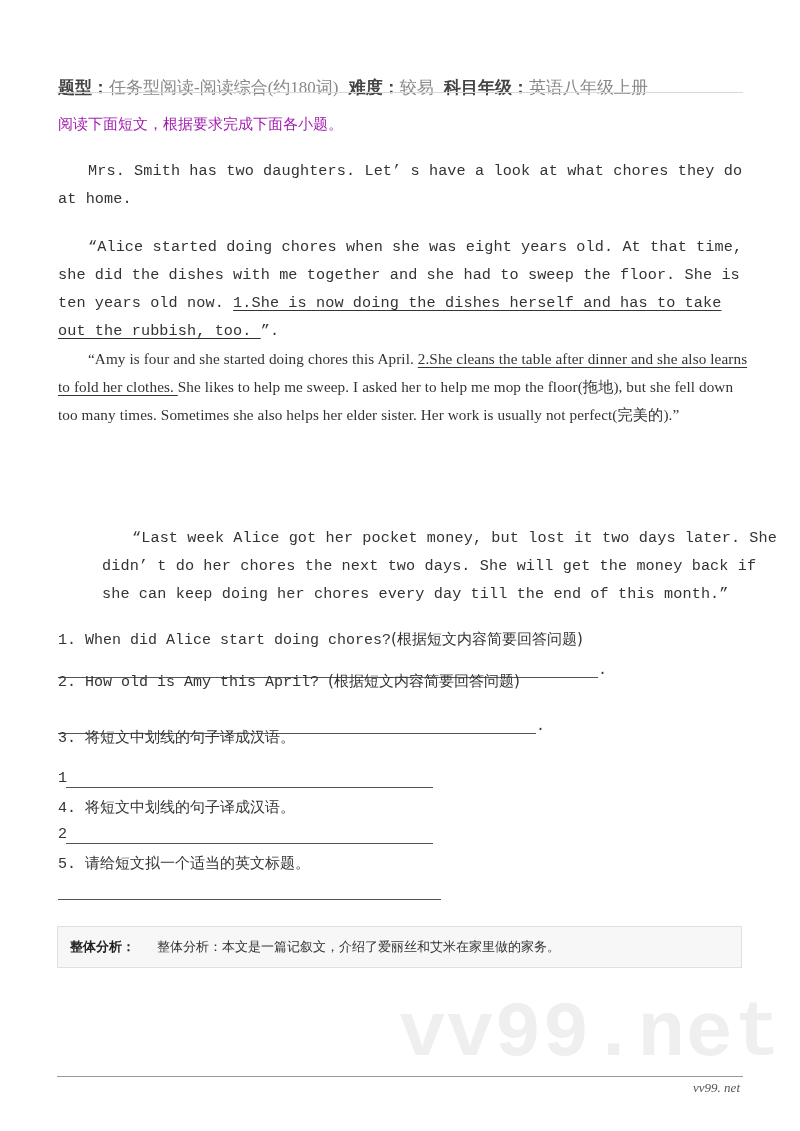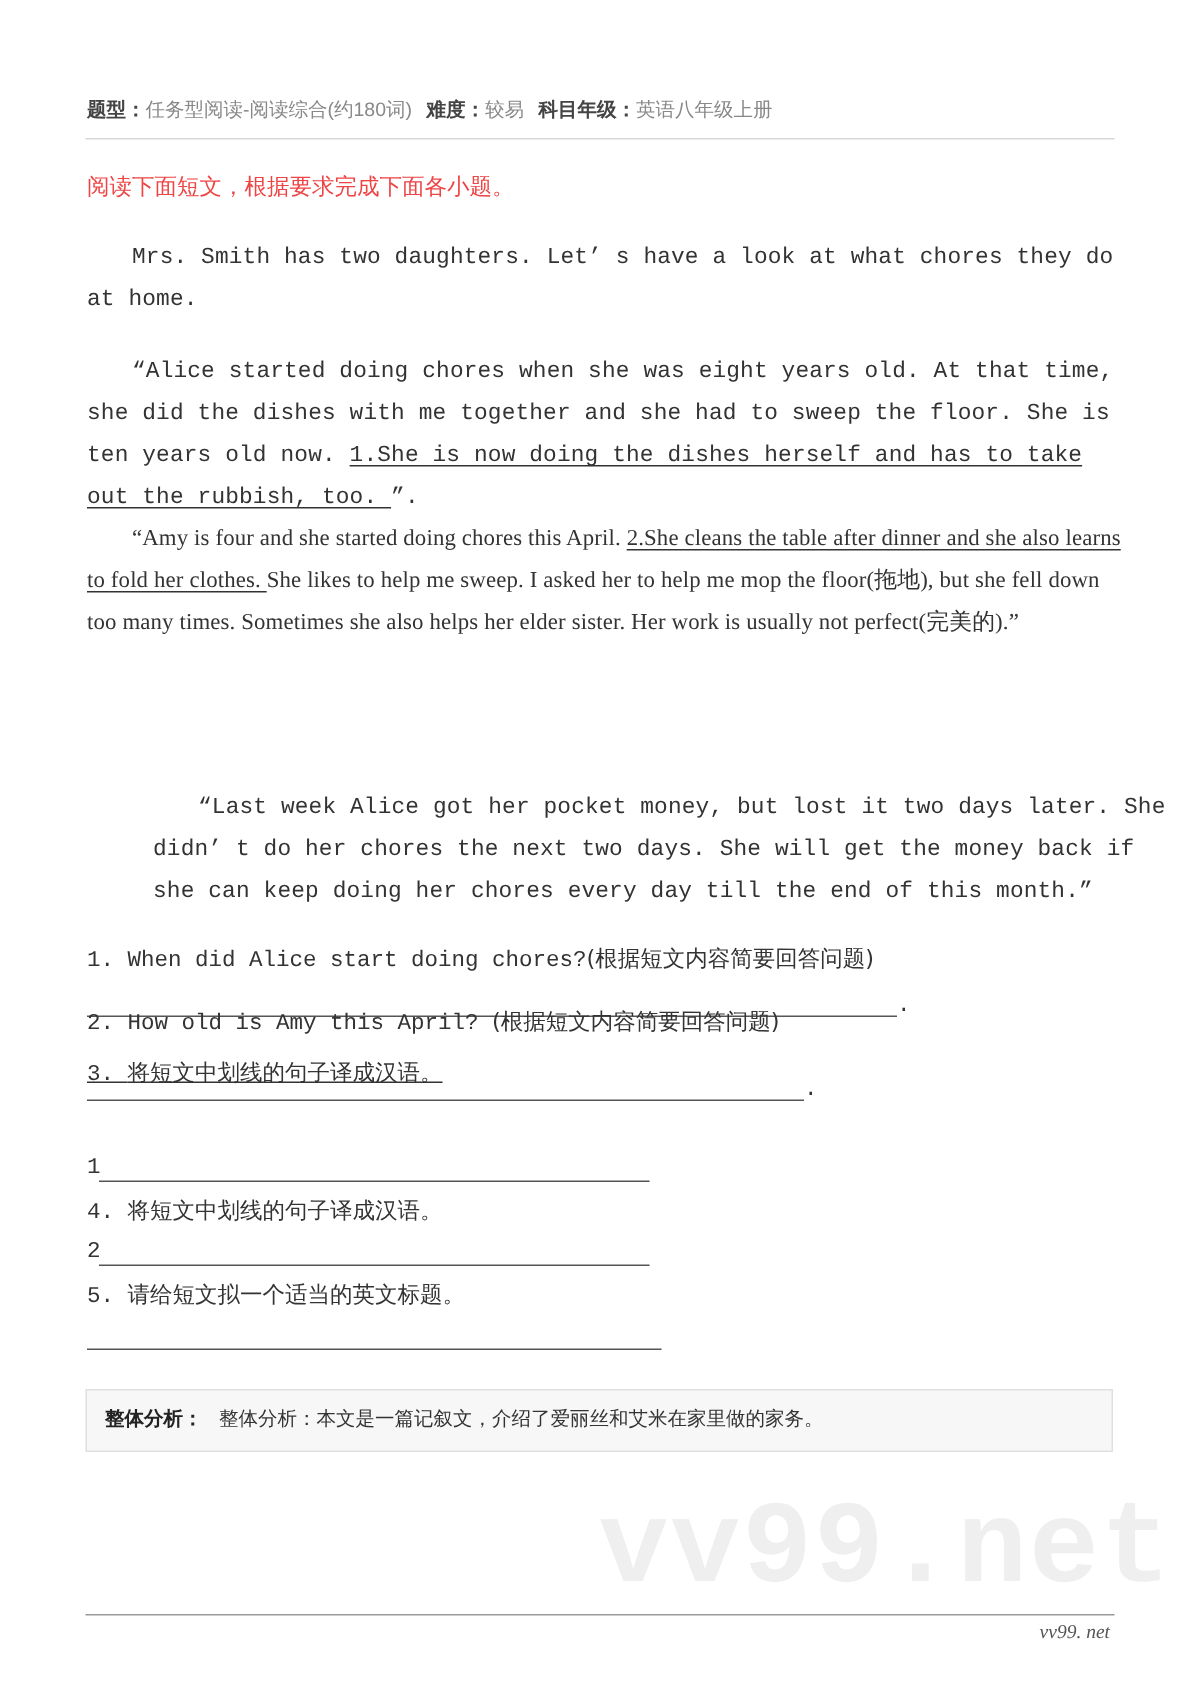--- a/index.html
+++ b/index.html
@@ -1,42 +1,42 @@
 <!DOCTYPE html>
 <html><head>
   <meta charset="utf-8">
   <style>
     html, body { margin: 0; padding: 0; }
     body {
       width: 800px; height: 1131px; background: #ffffff; position: relative; overflow: hidden;
       font-family: "Liberation Mono", "DejaVu Sans Mono", monospace; color: #333333;
     }
     .meta {
-      position: absolute; left: 58px; top: 64px; font-size: 13px; color: #888888;
-      font-family: Liberation Sans, sans-serif; white-space: nowrap;
+      position: absolute; left: 58px; top: 76px; font-size: 17px; color: #888888;
+      font-family: Liberation Serif, serif; white-space: nowrap;
     }
     .meta b { color: #444444; font-weight: bold; }
     .meta .sp { display: inline-block; width: 6px; }
     .top-rule { position: absolute; left: 57px; top: 92px; width: 686px; height: 1px; background: #d8d8d8; }
-    .intro { position: absolute; left: 58px; top: 115px; font-size: 15px; color: #ef4444; font-family: Liberation Sans, sans-serif; }
+    .intro { position: absolute; left: 58px; top: 115px; font-size: 15px; color: #a21caf; font-family: Liberation Sans, sans-serif; }
     .para {
       position: absolute; left: 58px; width: 690px; font-size: 15.2px; line-height: 28px; color: #333;
       text-indent: 30px; letter-spacing: 0.1px;
     }
     .para .u { text-decoration: underline; text-underline-offset: 3px; }
     .q { position: absolute; left: 58px; font-size: 15px; color: #333; white-space: nowrap; }
     .q .cn { font-family: "DejaVu Sans", sans-serif; text-align: center; }
     .blank { position: absolute; height: 1px; background: #555; }
     .dot { position: absolute; font-size: 15px; color: #333; }
     .analysis {
       position: absolute; left: 57px; top: 926px; width: 685px; height: 42px;
       background: #f7f7f7; border: 1px solid #e0e0e0; box-sizing: border-box;
       font-family: "DejaVu Sans", sans-serif; font-size: 13px; line-height: 40px; padding-left: 12px; color: #333;
     }
-    .analysis b { color: #222; margin-right: 11px; }
+    .analysis b { color: #222; margin-right: 22px; }
     .watermark {
       position: absolute; left: 367px; top: 990px; font-family: Liberation Mono, monospace;
       font-weight: bold; font-size: 78px; color: #efefef; letter-spacing: 1px; margin-left: 32px;
     }
     .bottom-rule { position: absolute; left: 57px; top: 1076px; width: 686px; height: 1px; background: #999; }
     .footer { position: absolute; right: 60px; top: 1080px; font-family: "Liberation Serif", serif; font-style: italic; font-size: 13px; color: #555; text-align: center; }
   </style>
 </head>
 <body>
 
@@ -66,21 +66,21 @@
 </div>
 <div class="blank" style="left:58px; top:677px; width:540px;"></div>
 <div class="dot" style="left:598px; top:662px;">.</div>
 
 <div class="q" style="top:672px;">
   <span>2. How old is Amy this April? </span><span class="cn">(根据短文内容简要回答问题)</span>
 </div>
 <div class="blank" style="left:58px; top:733px; width:478px;"></div>
 <div class="dot" style="left:536px; top:718px;">.</div>
 
-<div class="q" style="top:706px;text-decoration:underline;">
+<div class="q" style="top:728px;">
   <span>3. </span><span class="cn">将短文中划线的句子译成汉语。</span>
 </div>
 <div class="q" style="top:770px;">1</div>
 <div class="blank" style="left:66px; top:787px; width:367px;"></div>
 
 <div class="q" style="top:798px;">
   <span>4. </span><span class="cn">将短文中划线的句子译成汉语。</span>
 </div>
 <div class="q" style="top:826px;">2</div>
 <div class="blank" style="left:66px; top:843px; width:367px;"></div>

